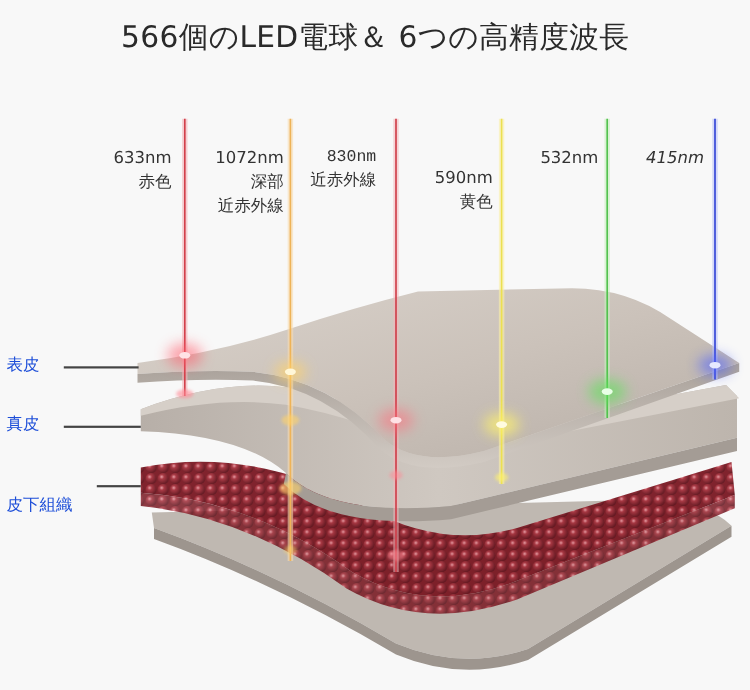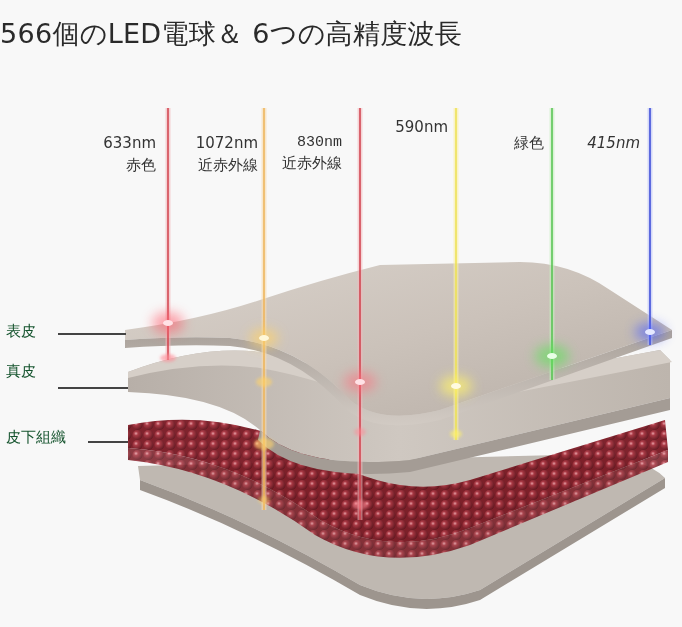--- a/index.html
+++ b/index.html
@@ -1,21 +1,21 @@
 <!DOCTYPE html>
 <html><head>
 <meta charset="utf-8">
 <style>
   * { margin:0; padding:0; box-sizing:border-box; }
   html, body { width:682px; height:627px; background:#f8f8f8; overflow:hidden; }
   body { position:relative; font-family:"DejaVu Sans","Liberation Sans",sans-serif; color:#2b2b2b; }
-  .title { position:absolute; left:0; top:16px; width:682px; font-size:27px; font-weight:500; letter-spacing:0.3px; color:#2a2a2a; }
+  .title { position:absolute; left:0; top:16px; width:682px; text-align:center; font-size:27px; font-weight:500; letter-spacing:0.3px; color:#2a2a2a; }
   .art { position:absolute; left:0; top:0; }
   .wl { position:absolute; text-align:right; font-size:15px; line-height:22px; color:#333; }
-  .layer { position:absolute; left:6px; font-size:15px; color:#14532d; }
+  .layer { position:absolute; left:6px; font-size:15px; color:#1d4ed8; }
   .leader { position:absolute; height:1.5px; background:#444; }
 </style>
 </head>
 <body>
 
 <div class="title">566個のLED電球＆ 6つの高精度波長</div>
 
 <svg class="art" width="682" height="627" viewBox="0 0 682 627">
   <defs>
     <linearGradient id="g-top" x1="0" y1="0" x2="1" y2="1">
@@ -108,36 +108,38 @@
     </g>
   </g>
 </svg>
 
 <div class="wl" style="left:80px; top:132px; width:76px;">
   <div>633nm</div>
   <div>赤色</div>
 </div>
 <div class="wl" style="left:170px; top:132px; width:88px;">
   <div>1072nm</div>
+  <div>深部</div>
   <div>近赤外線</div>
 </div>
 <div class="wl" style="left:256px; top:132px; width:86px;font-family:Liberation Mono, monospace;">
   <div>830nm</div>
   <div>近赤外線</div>
 </div>
-<div class="wl" style="left:370px; top:116px; width:78px;">
+<div class="wl" style="left:370px; top:150px; width:78px;">
   <div>590nm</div>
+  <div>黄色</div>
 </div>
 <div class="wl" style="left:466px; top:132px; width:78px;">
-  <div>緑色</div>
+  <div>532nm</div>
 </div>
 <div class="wl" style="left:562px; top:132px; width:78px;font-style:italic;">
   <div>415nm</div>
 </div>
 
 <div class="layer" style="top:322px;">表皮</div>
 <div class="leader" style="left:58px; top:333px; width:68px;"></div>
 
-<div class="layer" style="top:362px;">真皮</div>
+<div class="layer" style="top:376px;">真皮</div>
 <div class="leader" style="left:58px; top:387px; width:70px;"></div>
 
-<div class="layer" style="top:428px;">皮下組織</div>
+<div class="layer" style="top:450px;">皮下組織</div>
 <div class="leader" style="left:88px; top:441px; width:40px;"></div>
 
 </body></html>

